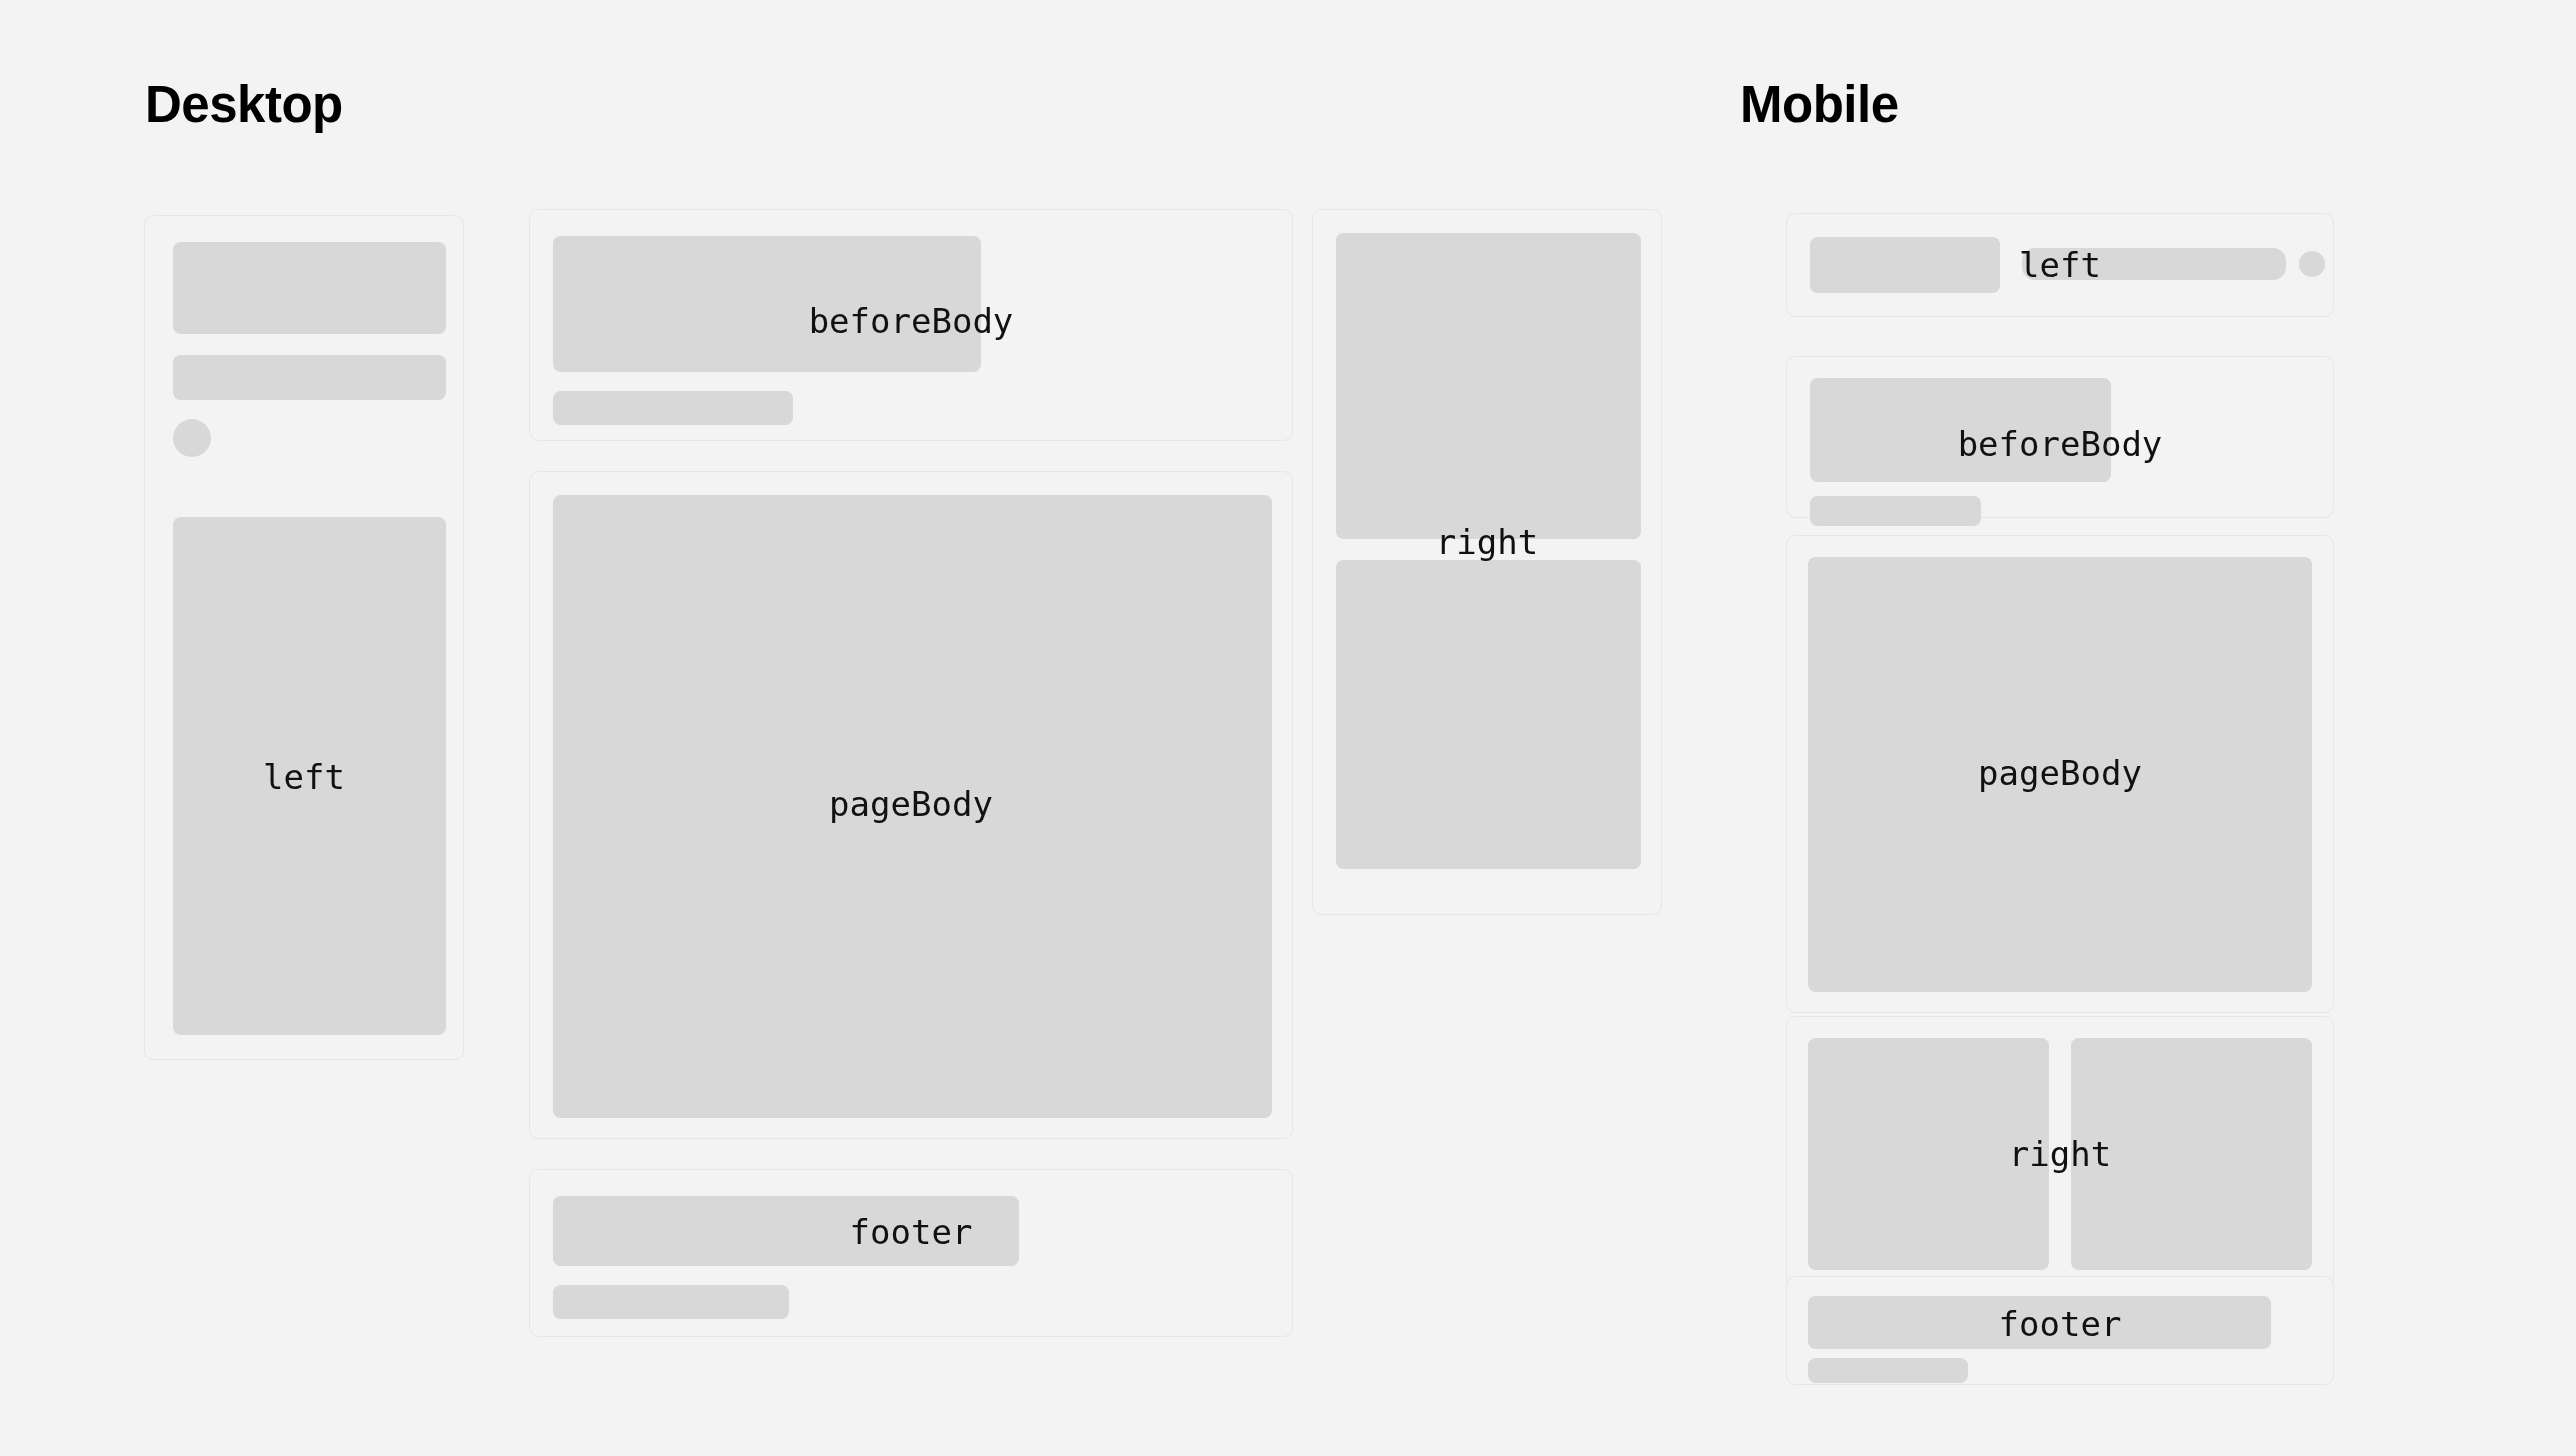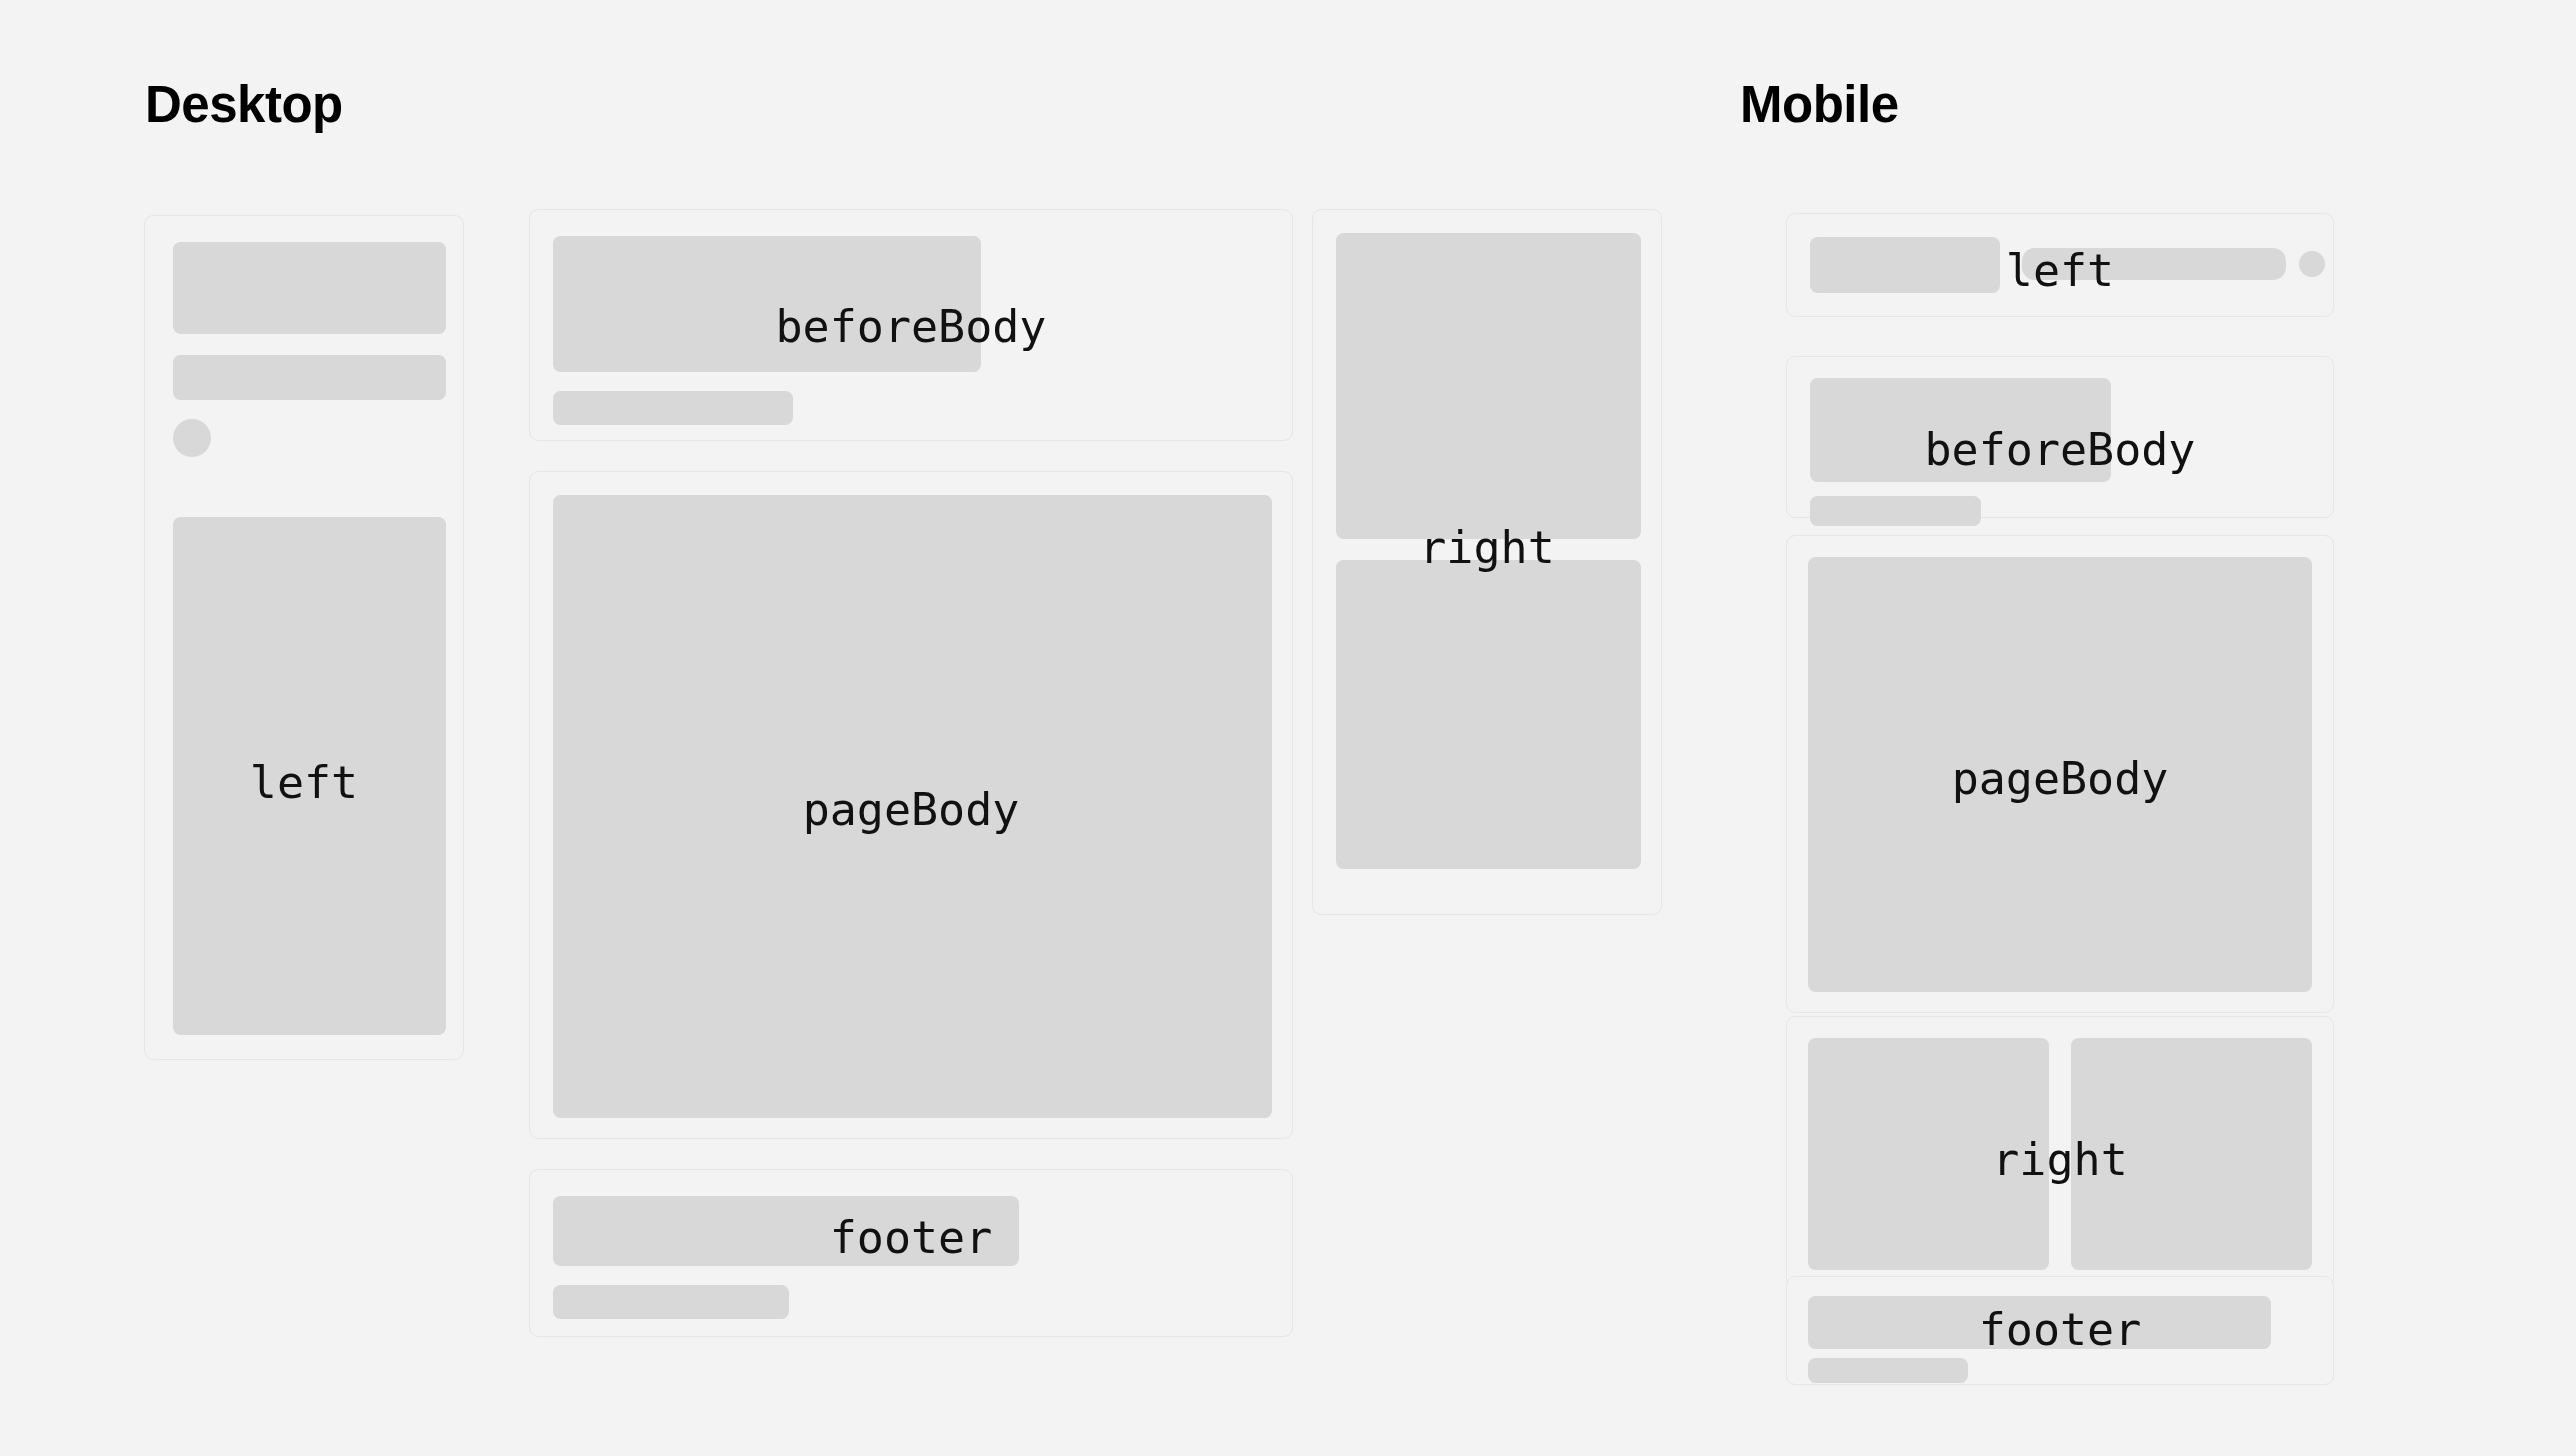--- a/index.html
+++ b/index.html
@@ -49,21 +49,21 @@
     background: #d8d8d8;
   }
   .sk.round   { border-radius: 7.5px; }
   .sk.pill    { border-radius: 13px; }
   .sk.circle  { border-radius: 50%; }
 
   
   .zone-label {
     position: absolute;
     font-family: "DejaVu Sans Mono", "Liberation Mono", monospace;
-    font-size: 45px;
+    font-size: 34px;
     line-height: 1;
     color: #111111;
     white-space: nowrap;
     text-align: center;
     pointer-events: none;
   }
 
   
   .center-label {
     left: 0;

